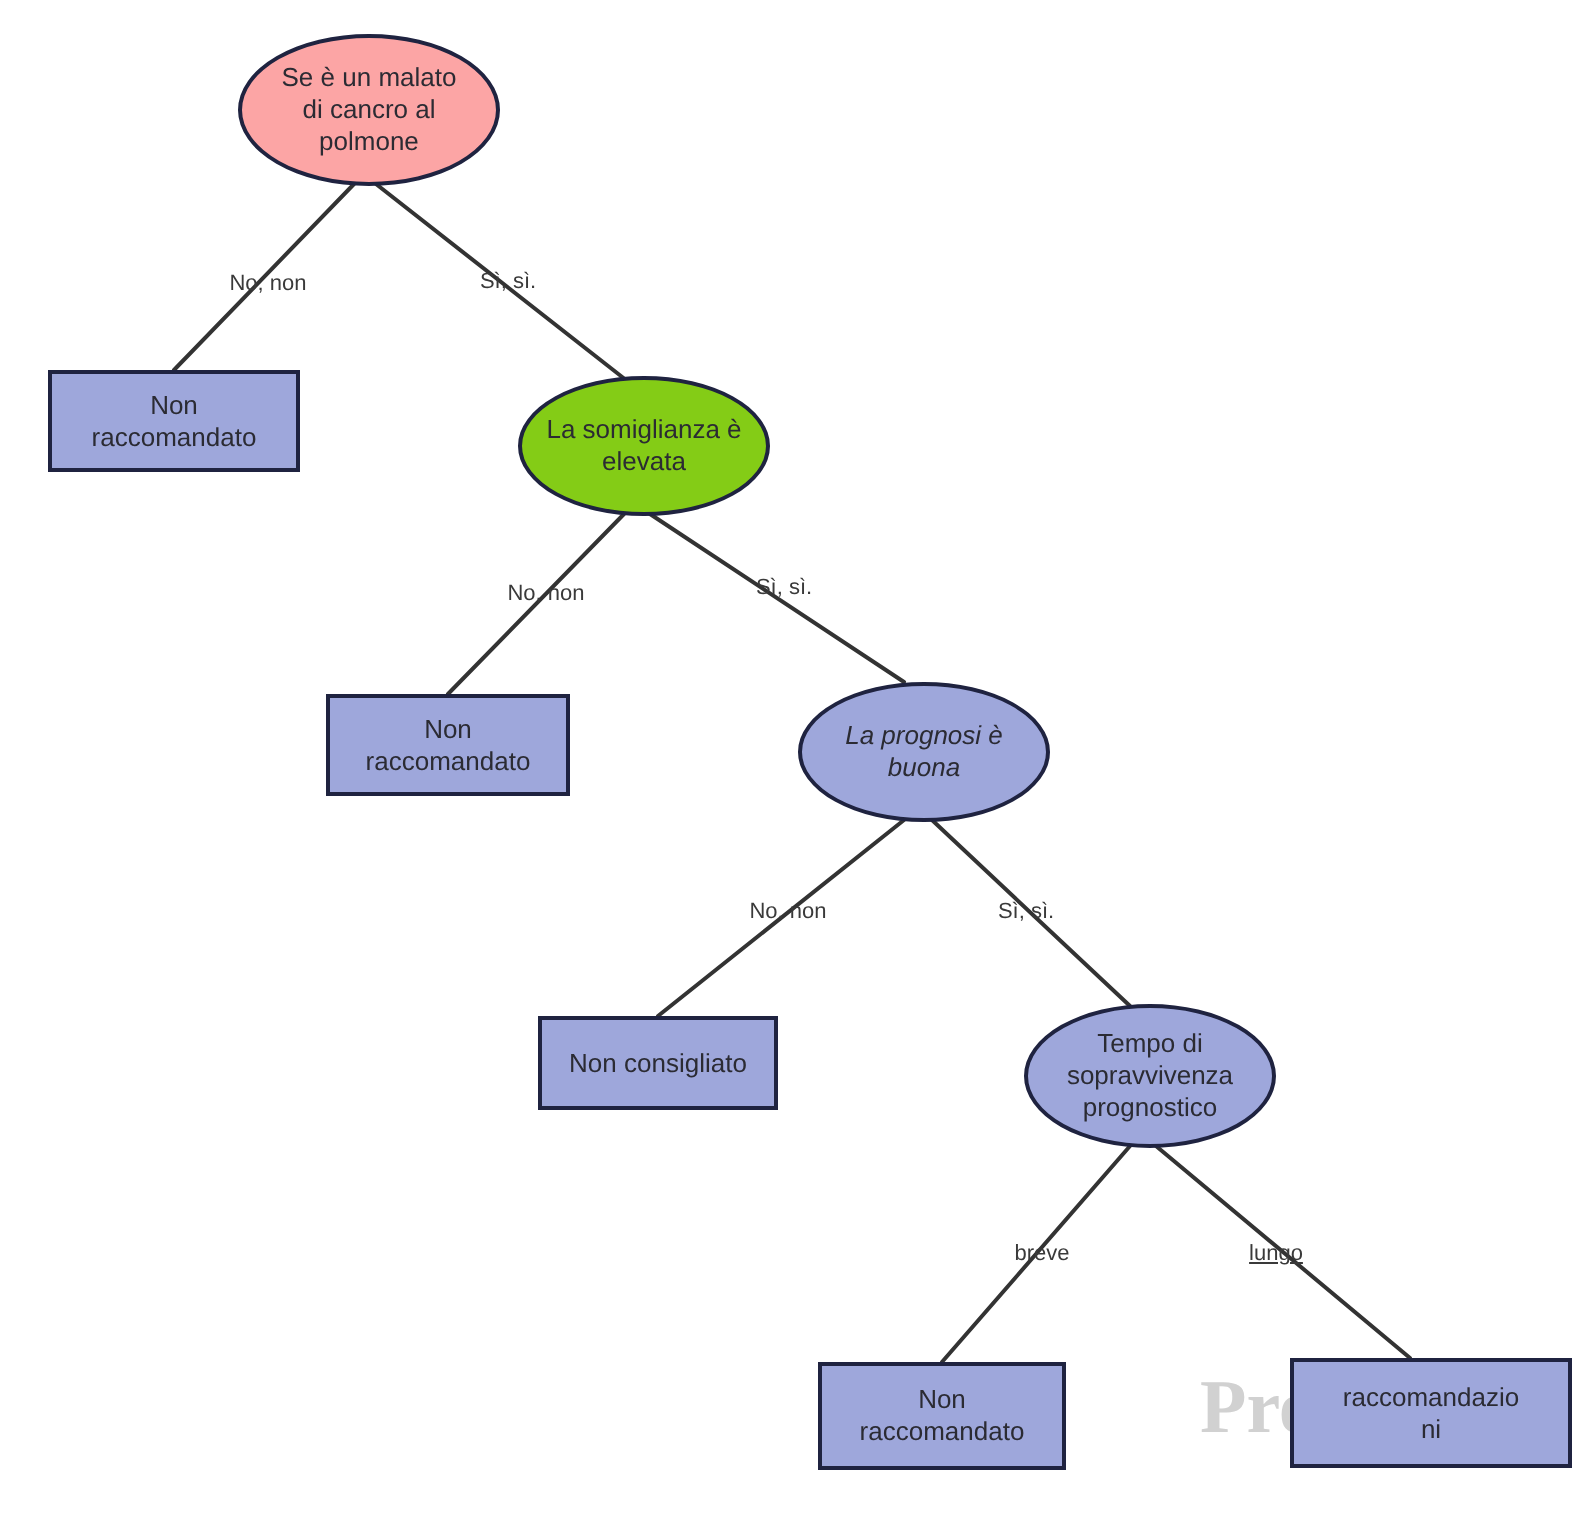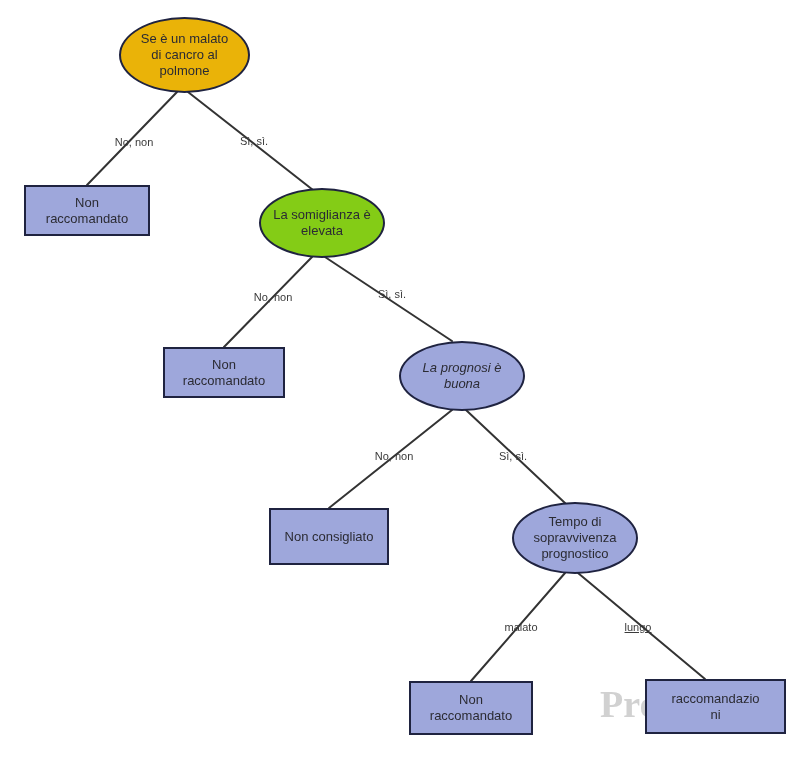--- a/index.html
+++ b/index.html
@@ -80,42 +80,42 @@
       <line x1="325" y1="257" x2="452" y2="341" stroke="#333333" stroke-width="2" stroke-linecap="round"></line>
       <line x1="452" y1="410" x2="329" y2="508" stroke="#333333" stroke-width="2" stroke-linecap="round"></line>
       <line x1="466" y1="410" x2="565" y2="503" stroke="#333333" stroke-width="2" stroke-linecap="round"></line>
       <line x1="565" y1="573" x2="471" y2="681" stroke="#333333" stroke-width="2" stroke-linecap="round"></line>
       <line x1="578" y1="573" x2="705" y2="679" stroke="#333333" stroke-width="2" stroke-linecap="round"></line>
     </svg>
 
   <div class="watermark" style="left: 600px; top: 682px; font-size: 38px; color: rgb(201, 201, 201);">ProcessOn</div>
 
   <div id="nodes">
-      <div class="node ellipse" style="left: 119px; top: 17px; width: 131px; height: 76px; background: #eab308; border-color: rgb(31, 35, 64); color: rgb(43, 43, 51);">
+      <div class="node ellipse" style="left: 119px; top: 17px; width: 131px; height: 76px; background: #fca5a5; border-color: rgb(31, 35, 64); color: rgb(43, 43, 51);">
         <span class="node-label">Se è un malato
 di cancro al
 polmone</span>
       </div>
       <div class="node rect" style="left: 24px; top: 185px; width: 126px; height: 51px; background: rgb(158, 167, 219); border-color: rgb(31, 35, 64); color: rgb(43, 43, 51);">
         <span class="node-label">Non
 raccomandato</span>
       </div>
       <div class="node ellipse" style="left: 259px; top: 188px; width: 126px; height: 70px; background: #84cc16; border-color: rgb(31, 35, 64); color: rgb(43, 43, 51);">
         <span class="node-label">La somiglianza è
 elevata</span>
       </div>
       <div class="node rect" style="left: 163px; top: 347px; width: 122px; height: 51px; background: rgb(158, 167, 219); border-color: rgb(31, 35, 64); color: rgb(43, 43, 51);">
         <span class="node-label">Non
 raccomandato</span>
       </div>
       <div class="node ellipse" style="left: 399px; top: 341px; width: 126px; height: 70px; background: rgb(158, 167, 219); border-color: rgb(31, 35, 64); color: rgb(43, 43, 51); font-style: italic;">
         <span class="node-label">La prognosi è
 buona</span>
       </div>
-      <div class="node rect" style="left: 269px; top: 508px; width: 120px; height: 57px; background: rgb(158, 167, 219); border-color: rgb(31, 35, 64); color: rgb(43, 43, 51);">
+      <div class="node rect" style="left: 269px; top: 508px; width: 120px; height: 47px; background: rgb(158, 167, 219); border-color: rgb(31, 35, 64); color: rgb(43, 43, 51);">
         <span class="node-label">Non consigliato</span>
       </div>
       <div class="node ellipse" style="left: 512px; top: 502px; width: 126px; height: 72px; background: rgb(158, 167, 219); border-color: rgb(31, 35, 64); color: rgb(43, 43, 51);">
         <span class="node-label">Tempo di
 sopravvivenza
 prognostico</span>
       </div>
       <div class="node rect" style="left: 409px; top: 681px; width: 124px; height: 54px; background: rgb(158, 167, 219); border-color: rgb(31, 35, 64); color: rgb(43, 43, 51);">
         <span class="node-label">Non
 raccomandato</span>
@@ -125,17 +125,17 @@
 ni</span>
       </div>
     </div>
   <div id="edge-labels">
       <div class="edge-label" style="left: 134px; top: 142px; color: rgb(58, 58, 58);">No, non</div>
       <div class="edge-label" style="left: 254px; top: 141px; color: rgb(58, 58, 58);">Sì, sì.</div>
       <div class="edge-label" style="left: 273px; top: 297px; color: rgb(58, 58, 58);">No, non</div>
       <div class="edge-label" style="left: 392px; top: 294px; color: rgb(58, 58, 58);">Sì, sì.</div>
       <div class="edge-label" style="left: 394px; top: 456px; color: rgb(58, 58, 58);">No, non</div>
       <div class="edge-label" style="left: 513px; top: 456px; color: rgb(58, 58, 58);">Sì, sì.</div>
-      <div class="edge-label" style="left: 521px; top: 627px; color: rgb(58, 58, 58);">malato</div>
+      <div class="edge-label" style="left: 521px; top: 627px; color: rgb(58, 58, 58);">breve</div>
       <div class="edge-label" style="left: 638px; top: 627px; color: rgb(58, 58, 58); text-decoration: underline;">lungo</div>
     </div>
 
 </div>
 
 </body></html>

